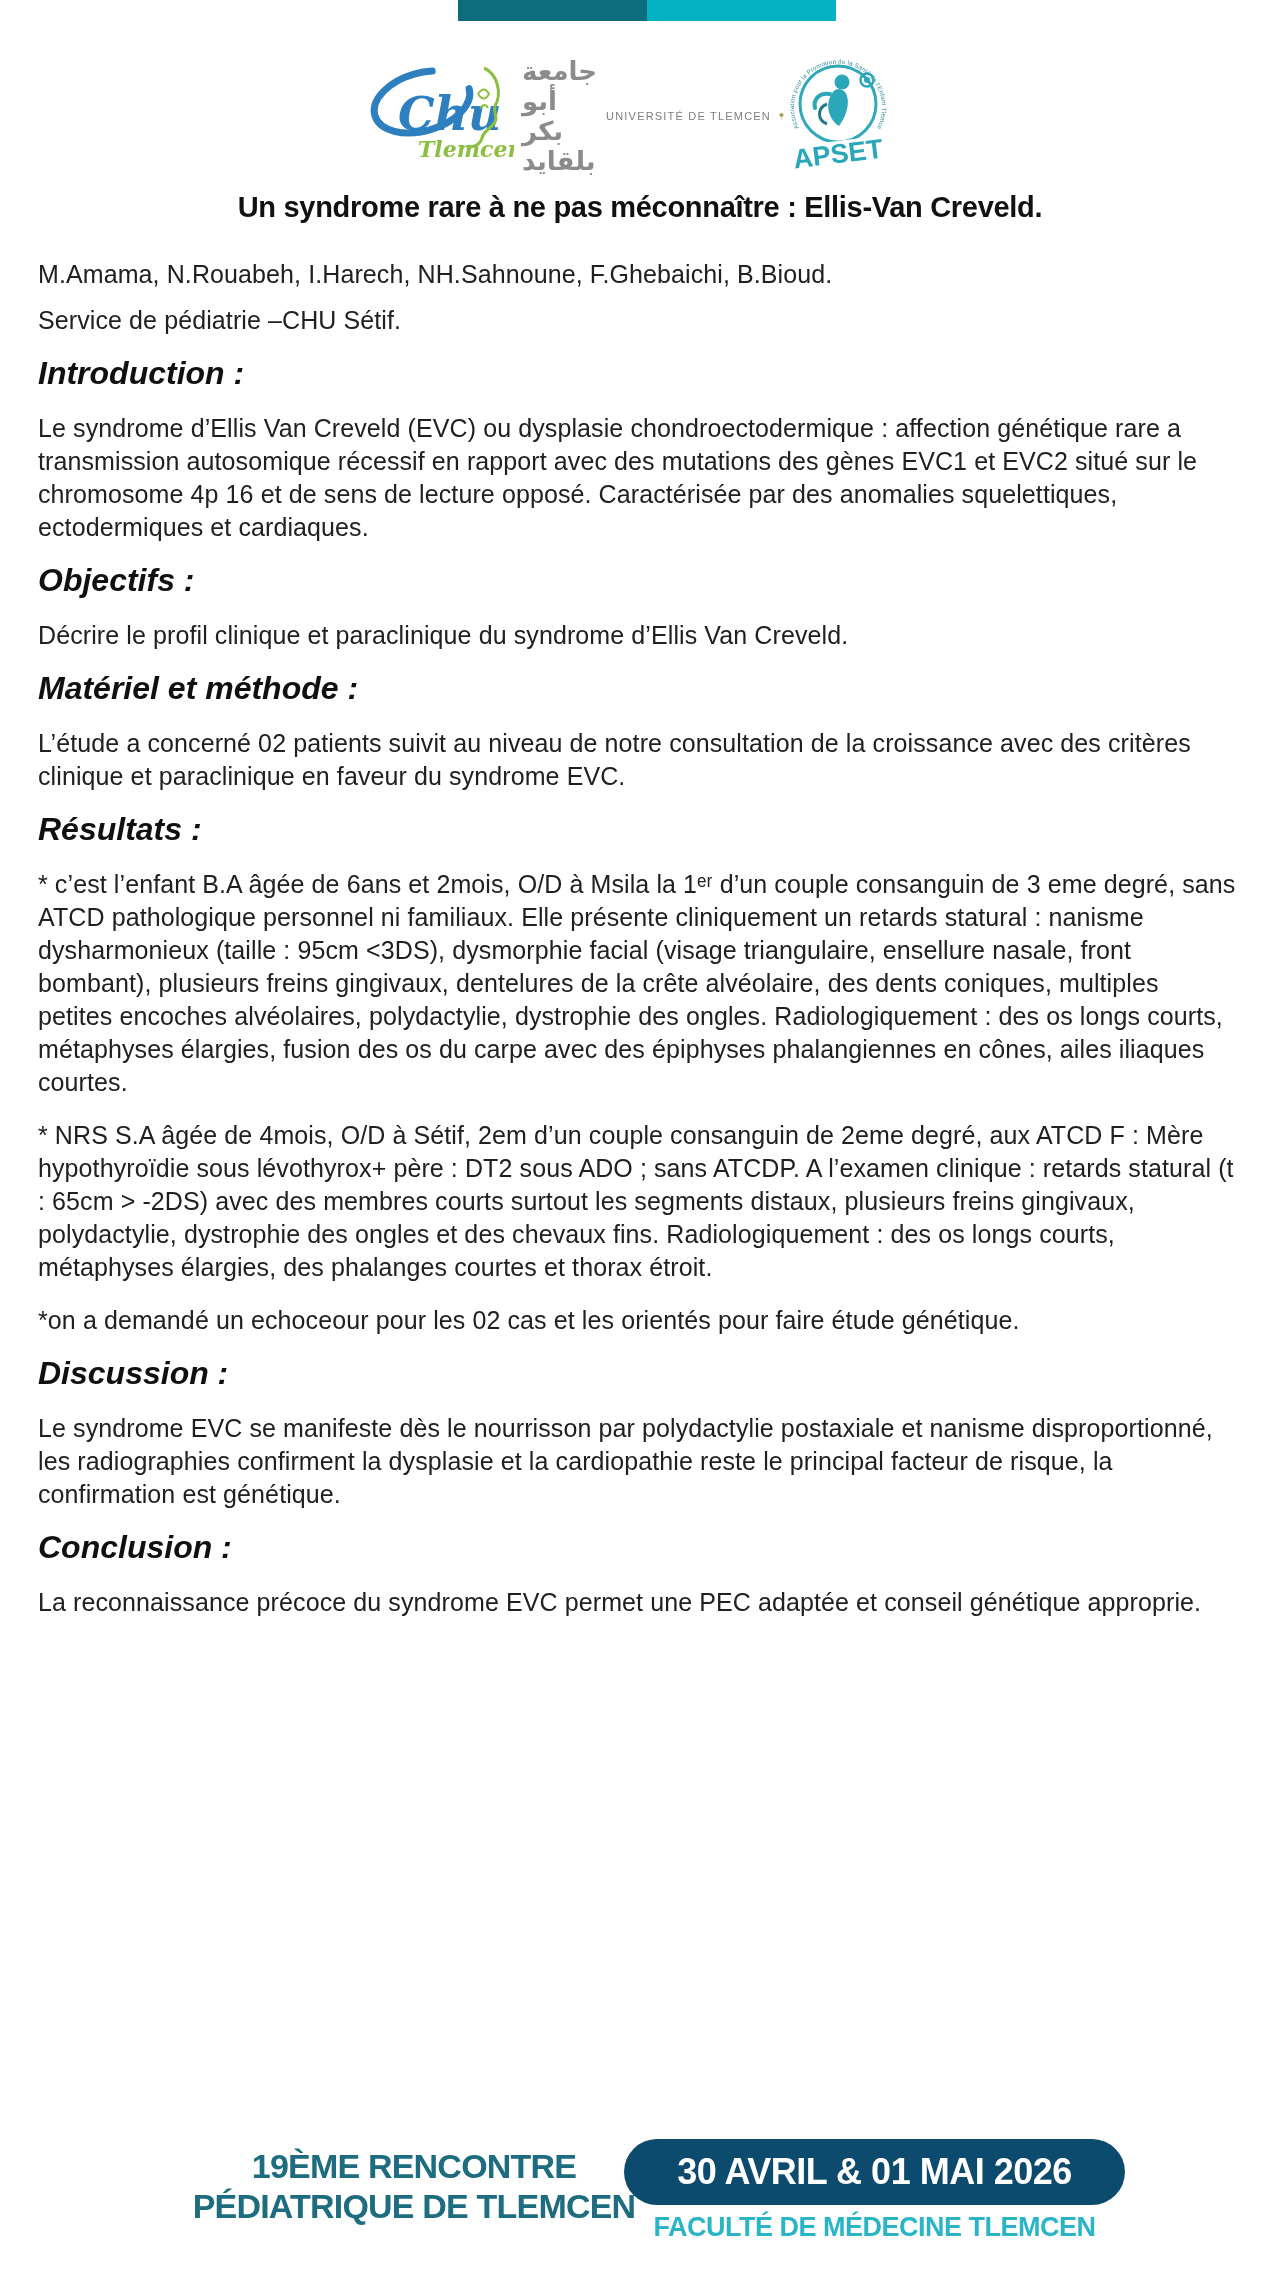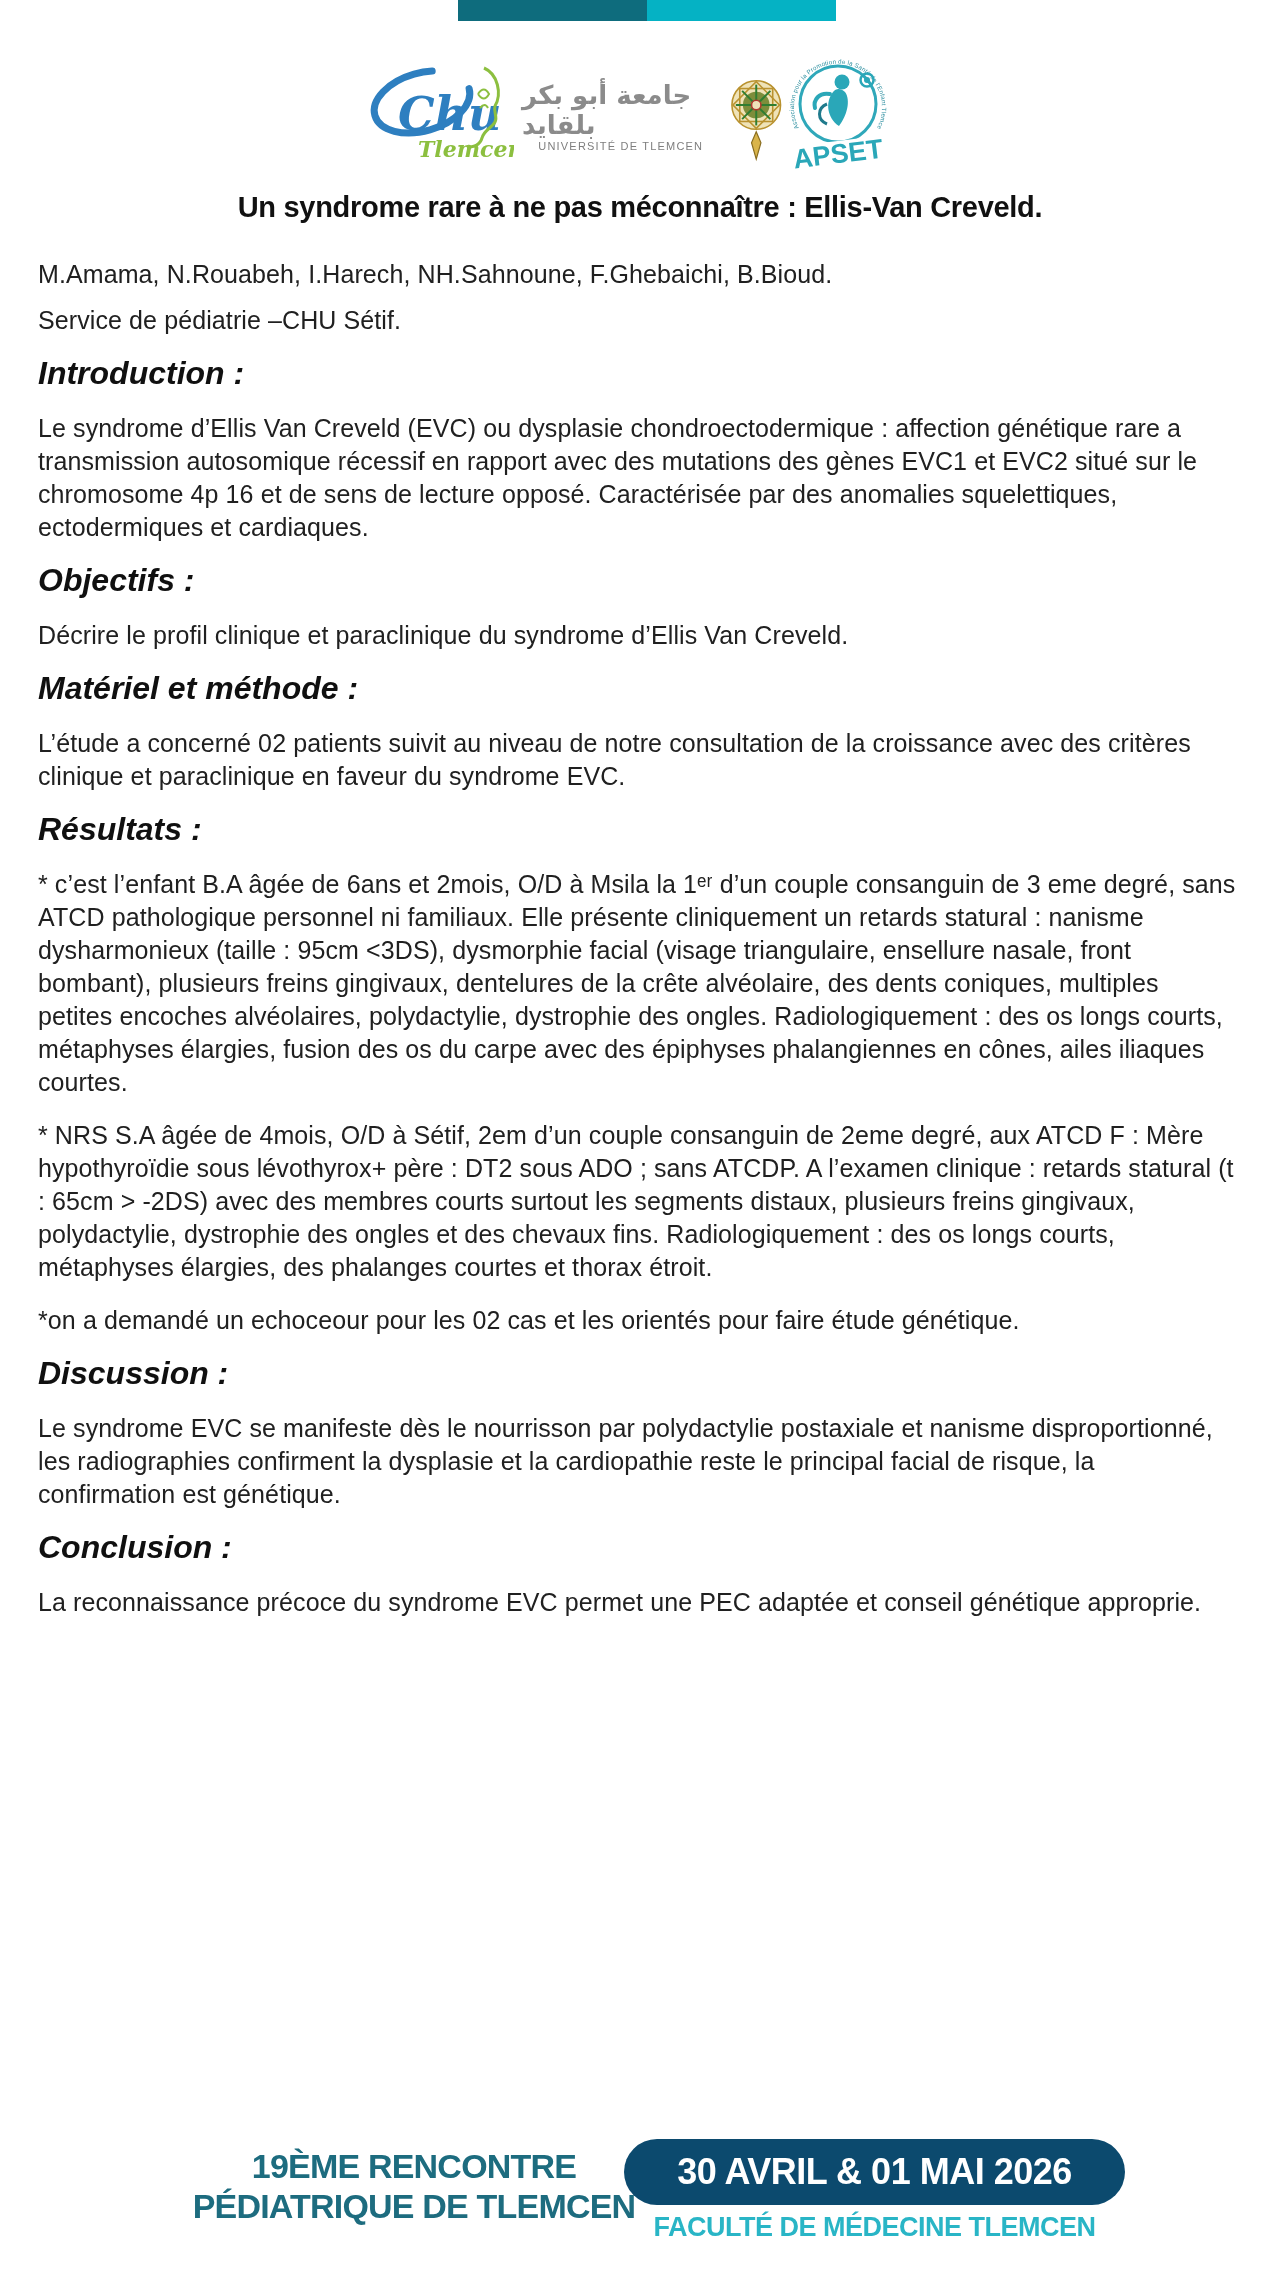--- a/index.html
+++ b/index.html
@@ -8,21 +8,21 @@
 
   
   .bar{position:absolute;top:0;height:21px;}
   .bar-dark{left:458px;width:189px;background:#0E6C7D;}
   .bar-light{left:647px;width:189px;background:#05B2C4;}
 
   
   .logo-chu{position:absolute;left:366px;top:56px;width:148px;height:116px;}
   .logo-univ{position:absolute;left:522px;top:58px;width:262px;height:116px;
              display:flex;align-items:center;gap:8px;}
-  .univ-text{display:flex;flex-direction:column;align-items:center;gap:0;}
+  .univ-text{display:flex;flex-direction:row;align-items:center;gap:9px;}
   .univ-arabic{font-family:"DejaVu Sans",sans-serif;font-size:26px;font-weight:bold;color:#8B8B8B;}
   .univ-latin{font-size:11px;letter-spacing:1.2px;color:#7E7E7E;white-space:nowrap;}
   .logo-apset{position:absolute;left:788px;top:42px;width:100px;height:132px;}
 
   
   .title{position:absolute;top:172px;left:0;width:100%;text-align:center;
          font-size:29px;font-weight:bold;color:#111;letter-spacing:-0.3px;}
 
   
   .content{position:absolute;top:258px;left:38px;width:1200px;
@@ -115,21 +115,21 @@
 
     <h2 class="section-heading">Matériel et méthode :</h2>
     <p>L’étude a concerné 02 patients suivit au niveau de notre consultation de la croissance avec des critères clinique et paraclinique en faveur du syndrome EVC.</p>
 
     <h2 class="section-heading">Résultats :</h2>
     <p>* c’est l’enfant B.A âgée de 6ans et 2mois, O/D à Msila la 1ᵉʳ d’un couple consanguin de 3 eme degré, sans ATCD pathologique personnel ni familiaux. Elle présente cliniquement un retards statural : nanisme dysharmonieux (taille : 95cm &lt;3DS), dysmorphie facial (visage triangulaire, ensellure nasale, front bombant), plusieurs freins gingivaux, dentelures de la crête alvéolaire, des dents coniques, multiples petites encoches alvéolaires, polydactylie, dystrophie des ongles.  Radiologiquement : des os longs courts, métaphyses élargies, fusion des os du carpe avec des épiphyses phalangiennes en cônes,  ailes iliaques courtes.</p>
     <p>* NRS S.A âgée de 4mois, O/D à Sétif, 2em d’un couple consanguin de 2eme degré, aux ATCD F : Mère hypothyroïdie sous lévothyrox+ père : DT2 sous ADO ; sans ATCDP. A l’examen clinique : retards statural (t : 65cm &gt; -2DS) avec des membres courts surtout les segments distaux, plusieurs freins gingivaux, polydactylie, dystrophie des ongles et des chevaux fins. Radiologiquement : des os longs courts, métaphyses élargies, des phalanges courtes et thorax étroit.</p>
     <p>*on a demandé un echoceour pour les 02 cas et les orientés pour faire étude génétique.</p>
 
     <h2 class="section-heading">Discussion :</h2>
-    <p>Le syndrome EVC se manifeste dès le nourrisson par polydactylie postaxiale et nanisme disproportionné, les radiographies confirment la dysplasie et la cardiopathie reste le principal facial de risque, la confirmation est génétique.</p>
+    <p>Le syndrome EVC se manifeste dès le nourrisson par polydactylie postaxiale et nanisme disproportionné, les radiographies confirment la dysplasie et la cardiopathie reste le principal facteur de risque, la confirmation est génétique.</p>
 
     <h2 class="section-heading">Conclusion :</h2>
     <p>La reconnaissance précoce du syndrome EVC permet une PEC adaptée et conseil génétique approprie.</p>
   </div>
 
   <div class="footer-left">
     <div>19ÈME RENCONTRE</div>
     <div>PÉDIATRIQUE DE TLEMCEN</div>
   </div>
   <div class="date-pill">

